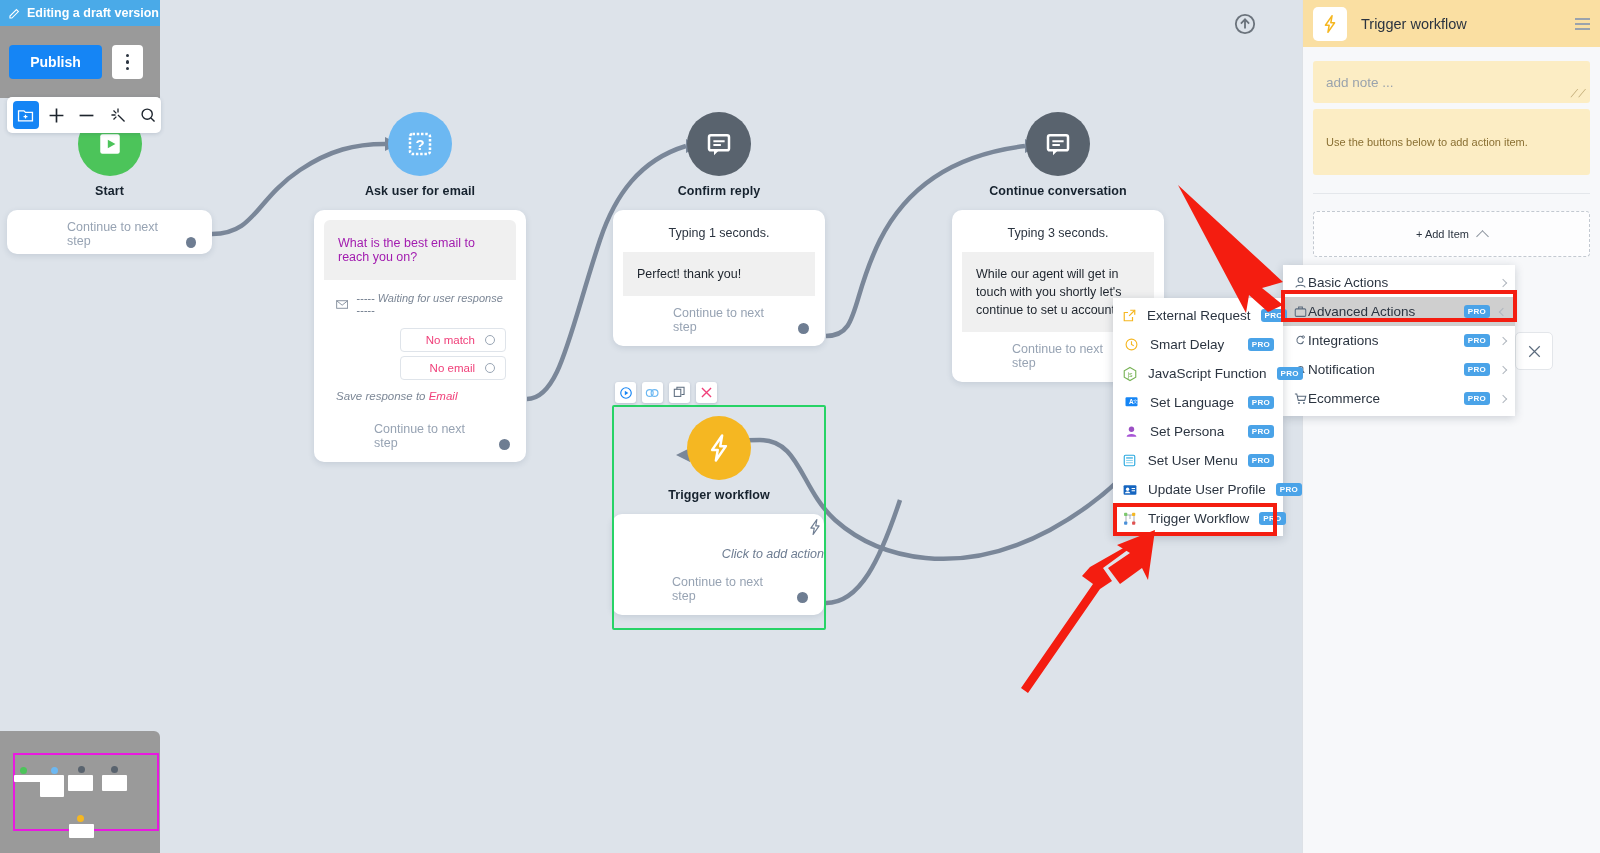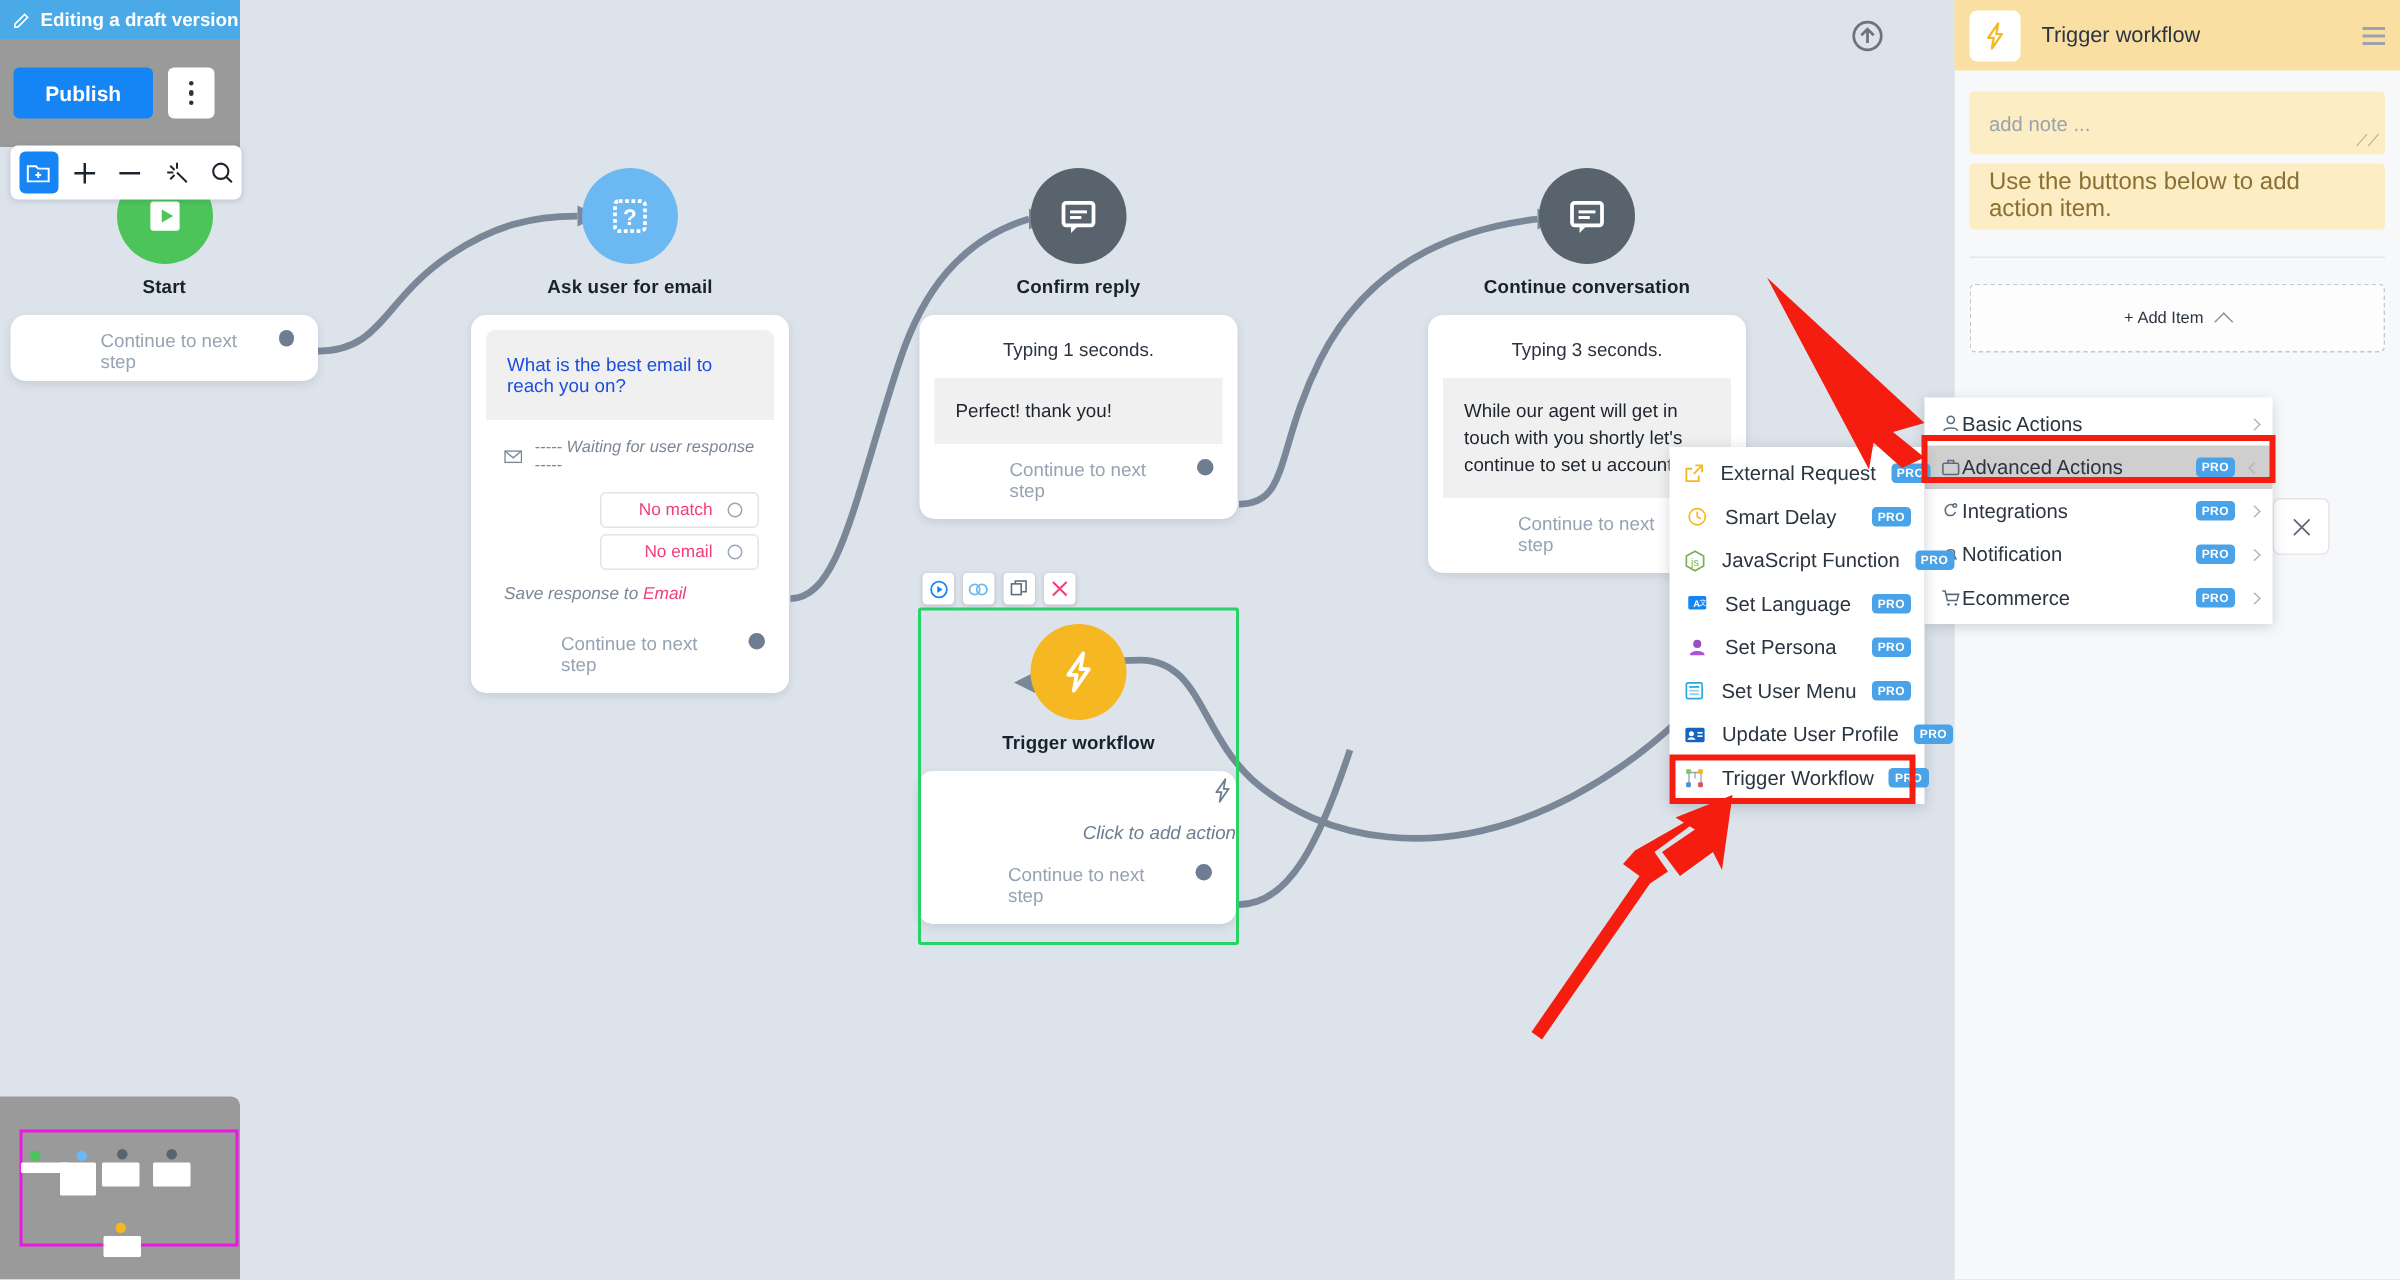--- a/index.html
+++ b/index.html
@@ -31,42 +31,42 @@
   .node-title {
     text-align: center; font-size: 12.5px; font-weight: bold;
     color: #16222e; margin-top: 8px; letter-spacing: .1px;
   }
   .node-card {
     background: #ffffff; border-radius: 10px;
     box-shadow: 0 2px 6px rgba(40,60,90,.13);
     margin-top: 12px; position: relative; z-index: 2;
   }
   .continue-row {
-    display:flex; align-items:flex-start; justify-content:flex-end;
+    display:flex; align-items:flex-end; justify-content:flex-end;
     gap: 9px; padding: 10px 16px 12px 16px;
     font-size: 12.5px; color: #97a3b3; margin-left: 44px;
   }
   .dot { width: 11px; height: 11px; border-radius: 50%; background: #6e7d92; display:inline-block; }
 
   .typing { text-align:center; font-size: 12.5px; color: #2b3440; padding: 16px 10px 6px; }
   .bubble {
     background: #f0f0f0; margin: 6px 10px 0; padding: 13px 14px;
     font-size: 12.5px; color: #1d242d; line-height: 1.45;
   }
 
   
   #node-start { left: 7px; top: 112px; width: 205px; }
   #node-start .node-circle { background: #4cc45a; }
   #node-start .node-card { height: 44px; }
 
   
   #node-ask { left: 314px; top: 112px; width: 212px; }
   #node-ask .node-circle { background: #6cb8f2; }
   .ask-head {
-    background: #f0f0f0; padding: 16px 14px; font-size: 12.5px; color:#1d4ed8;
+    background: #f0f0f0; padding: 16px 14px; font-size: 12.5px; color:#a21caf;
     border-radius: 6px 6px 0 0;
   }
   .ask-body { background:#fff; padding: 10px 10px 8px; }
   .wait-row { display:flex; align-items:center; gap:8px; font-size: 11px; color:#7c8796; font-style: italic; padding: 2px 2px 8px; }
   .opt {
     border: 1px solid #dfe4ea; border-radius: 4px; height: 24px;
     display:flex; align-items:center; justify-content:flex-end; gap: 10px;
     padding: 0 10px; margin: 4px 0 0 66px; font-size: 11.5px; color:#f0407a;
   }
   .circ { width: 10px; height: 10px; border-radius: 50%; border: 1.4px solid #9aa6b5; }
@@ -154,22 +154,22 @@
   #rp-ham { margin-left:auto; display:flex; flex-direction:column; gap:3px; }
   #rp-ham i { display:block; width:15px; height:2px; background:#9aa3ad; }
 
   #note-box {
     margin: 14px 10px 0; background:#fcedc4; height: 42px; border-radius: 3px;
     display:flex; align-items:center; padding: 0 13px; position:relative;
     color:#9aa3ad; font-size: 13.5px;
   }
   .resize-grip { position:absolute; right:4px; bottom:3px; color:#b9a26c; font-size: 11px; }
   #hint-box {
-    margin: 6px 10px 0; background:#fcedc4; height: 44px; border-radius: 3px;
-    display:flex; align-items:center; padding: 0 13px; color:#8a7033; font-size: 16px;
+    margin: 6px 10px 0; background:#fcedc4; height: 66px; border-radius: 3px;
+    display:flex; align-items:center; padding: 0 13px; color:#8a7033; font-size: 11px;
   }
   #rp-divider { margin: 18px 10px 0; border-top: 1px solid #e4e7eb; }
   #add-item {
     margin: 17px 10px 0; height: 46px; border: 1px dashed #c3c9d1; border-radius: 4px;
     display:flex; align-items:center; justify-content:center; gap: 9px;
     font-size: 11px; color:#2b3440; background:#fdfdfe;
   }
   .chev-up { width:9px; height:9px; border-left:1.6px solid #8b939d; border-top:1.6px solid #8b939d; transform: rotate(45deg); margin-top:4px;}
 
   

